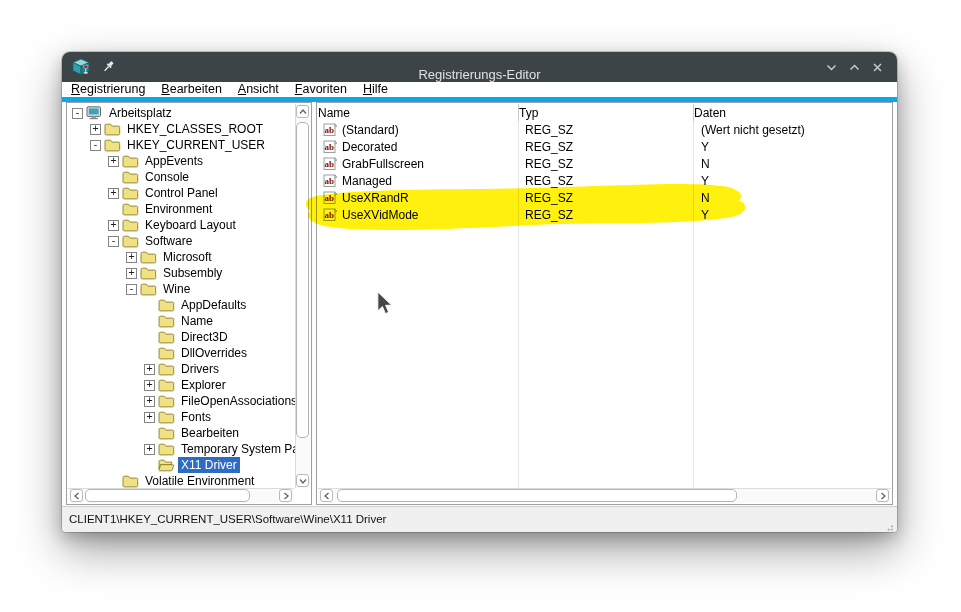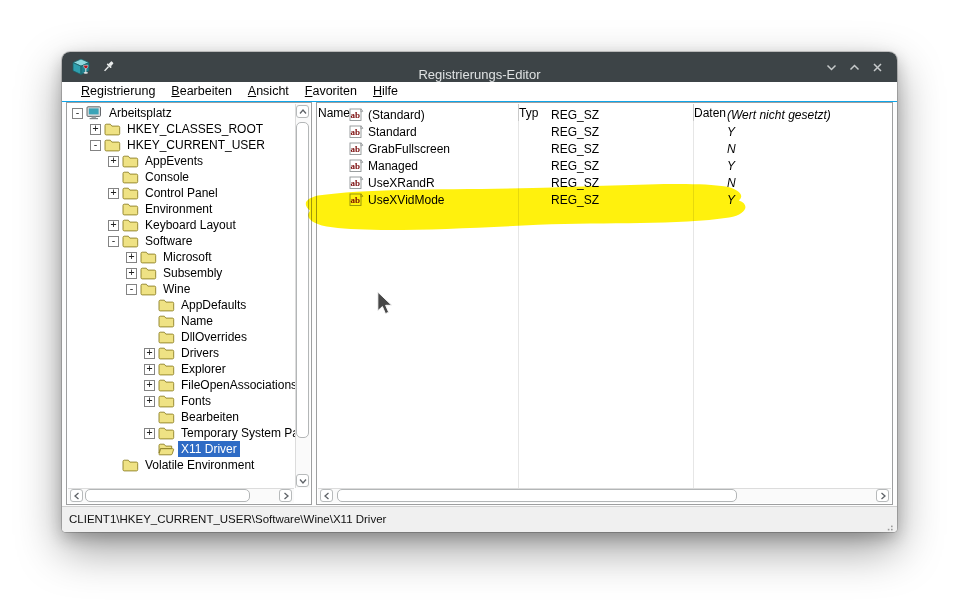--- a/index.html
+++ b/index.html
@@ -26,21 +26,21 @@
     border-radius:8px 8px 0 0;}
   .app-icon{position:absolute;left:10px;top:5px;width:20px;height:20px;}
   .pin{position:absolute;left:40px;top:8px;width:14px;height:14px;}
   .title{position:absolute;left:0;right:0;top:0;height:30px;line-height:30px;text-align:center;
     color:var(--c-titletext);font-size:13px;margin-top:8px;}
   .wc{position:absolute;top:7px;width:16px;height:16px;display:flex;align-items:center;justify-content:center;cursor:default;}
   .wc.min{right:58px;} .wc.max{right:35px;} .wc.close{right:12px;}
 
   
   .menubar{position:absolute;left:0;top:30px;right:0;height:20px;background:#fff;
-    border-bottom:1px solid #0ea5e9;display:flex;align-items:center;padding-left:13px;}
+    border-bottom:5px solid #0ea5e9;display:flex;align-items:center;padding-left:3px;}
   .menu-item{display:inline-block;padding:2px 10px 3px 6px;font-size:12.5px;color:#000;cursor:default;}
   .menu-item::first-letter{text-decoration:underline;}
 
   
   .panel{position:absolute;top:50px;height:403px;background:#fff;border:1px solid #9e9fa0;}
   .tree-panel{left:4px;width:246px;}
   .list-panel{left:254px;width:577px;}
 
   
   .tree-viewport{position:absolute;top:1px;left:1px;right:16px;bottom:16px;overflow:hidden;padding-top:1px;}
@@ -74,26 +74,26 @@
   .list-hscroll .hthumb{left:19px;width:400px;}
   .vthumb{left:0;width:13px;top:18px;height:316px;}
 
   
   .col-guide{position:absolute;top:1px;bottom:16px;width:1px;background:#e6e6e6;}
   .g1{left:201px;} .g2{left:376px;}
   .lv-header{position:absolute;top:1px;left:1px;right:1px;height:17px;display:grid;
     grid-template-columns:200px 175px 1fr;font-size:12px;background:#fff;}
   .hcell{display:flex;align-items:center;padding-left:0;}
   div.hcell:nth-of-type(2),div.hcell:nth-of-type(3){border-left:1px solid #c9c9c9;}
-  .lv-rows{position:absolute;top:3px;left:1px;right:1px;padding-left:26px;}
+  .lv-rows{position:absolute;top:18px;left:1px;right:1px;}
   .lv-row{display:grid;grid-template-columns:200px 175px 1fr;height:17px;font-size:12px;}
   .cell{display:flex;align-items:center;white-space:nowrap;}
   .c-name{padding-left:5px;}
   .c-type{padding-left:7px;}
-  .c-data{padding-left:8px;font-style:italic;}
+  .c-data{padding-left:8px;}
   .ab{width:15px;height:14px;margin-right:4px;flex:0 0 15px;}
 
   
   .highlight{position:absolute;left:236px;top:127px;width:456px;height:54px;
     mix-blend-mode:multiply;opacity:.95;transform:rotate(-0.7deg);pointer-events:none;z-index:6;}
   .highlight path{fill:var(--c-hl);}
 
   
   .statusbar{position:absolute;left:0;right:0;top:454px;height:26px;background:var(--c-status);
     border-top:1px solid #cfcfcf;border-radius:0 0 4px 4px;font-size:11.5px;line-height:25px;
@@ -318,20 +318,31 @@
           </div>
           <div class="tree-row ic-folder" style="--d: 4;">
             <span class="exp"></span>
             <span class="tree-icon">
 
               <svg class="svg-folder" width="17" height="14" viewBox="0 0 17 14">
                 <path class="f-body" d="M1 3.4 C1 2.7 1.5 2.2 2.2 2.2 h4.1 l1.6 1.9 h6.6 c0.7 0 1.2 0.5 1.2 1.2 v6.4 c0 0.7 -0.5 1.2 -1.2 1.2 H2.2 C1.5 12.9 1 12.4 1 11.7 z"></path>
               </svg>
 
             </span>
+            <span class="tree-label">Direct3D</span>
+          </div>
+          <div class="tree-row ic-folder" style="--d: 4;">
+            <span class="exp"></span>
+            <span class="tree-icon">
+
+              <svg class="svg-folder" width="17" height="14" viewBox="0 0 17 14">
+                <path class="f-body" d="M1 3.4 C1 2.7 1.5 2.2 2.2 2.2 h4.1 l1.6 1.9 h6.6 c0.7 0 1.2 0.5 1.2 1.2 v6.4 c0 0.7 -0.5 1.2 -1.2 1.2 H2.2 C1.5 12.9 1 12.4 1 11.7 z"></path>
+              </svg>
+
+            </span>
             <span class="tree-label">DllOverrides</span>
           </div>
           <div class="tree-row exp-plus ic-folder" style="--d: 4;">
             <span class="exp">+</span>
             <span class="tree-icon">
 
               <svg class="svg-folder" width="17" height="14" viewBox="0 0 17 14">
                 <path class="f-body" d="M1 3.4 C1 2.7 1.5 2.2 2.2 2.2 h4.1 l1.6 1.9 h6.6 c0.7 0 1.2 0.5 1.2 1.2 v6.4 c0 0.7 -0.5 1.2 -1.2 1.2 H2.2 C1.5 12.9 1 12.4 1 11.7 z"></path>
               </svg>
 
@@ -471,21 +482,21 @@
           </div>
           <div class="lv-row">
             <div class="cell c-name">
               <span class="ab">
                 <svg width="15" height="14" viewBox="0 0 15 14">
                   <rect x="1" y="1" width="11" height="11.5" fill="#fff" stroke="#8F9496" stroke-width="0.9"></rect>
                   <path d="M12 1 l2 2.2 -2 0.8 z" fill="#DDDDDD" stroke="#8F9496" stroke-width="0.7"></path>
                   <text x="1.6" y="10.2" font-size="9" font-weight="bold" fill="#7B0D0D" font-family="Liberation Serif, serif">ab</text>
                 </svg>
               </span>
-              <span class="vname">Standard</span>
+              <span class="vname">Decorated</span>
             </div>
             <div class="cell c-type">REG_SZ</div>
             <div class="cell c-data">Y</div>
           </div>
           <div class="lv-row">
             <div class="cell c-name">
               <span class="ab">
                 <svg width="15" height="14" viewBox="0 0 15 14">
                   <rect x="1" y="1" width="11" height="11.5" fill="#fff" stroke="#8F9496" stroke-width="0.9"></rect>
                   <path d="M12 1 l2 2.2 -2 0.8 z" fill="#DDDDDD" stroke="#8F9496" stroke-width="0.7"></path>

